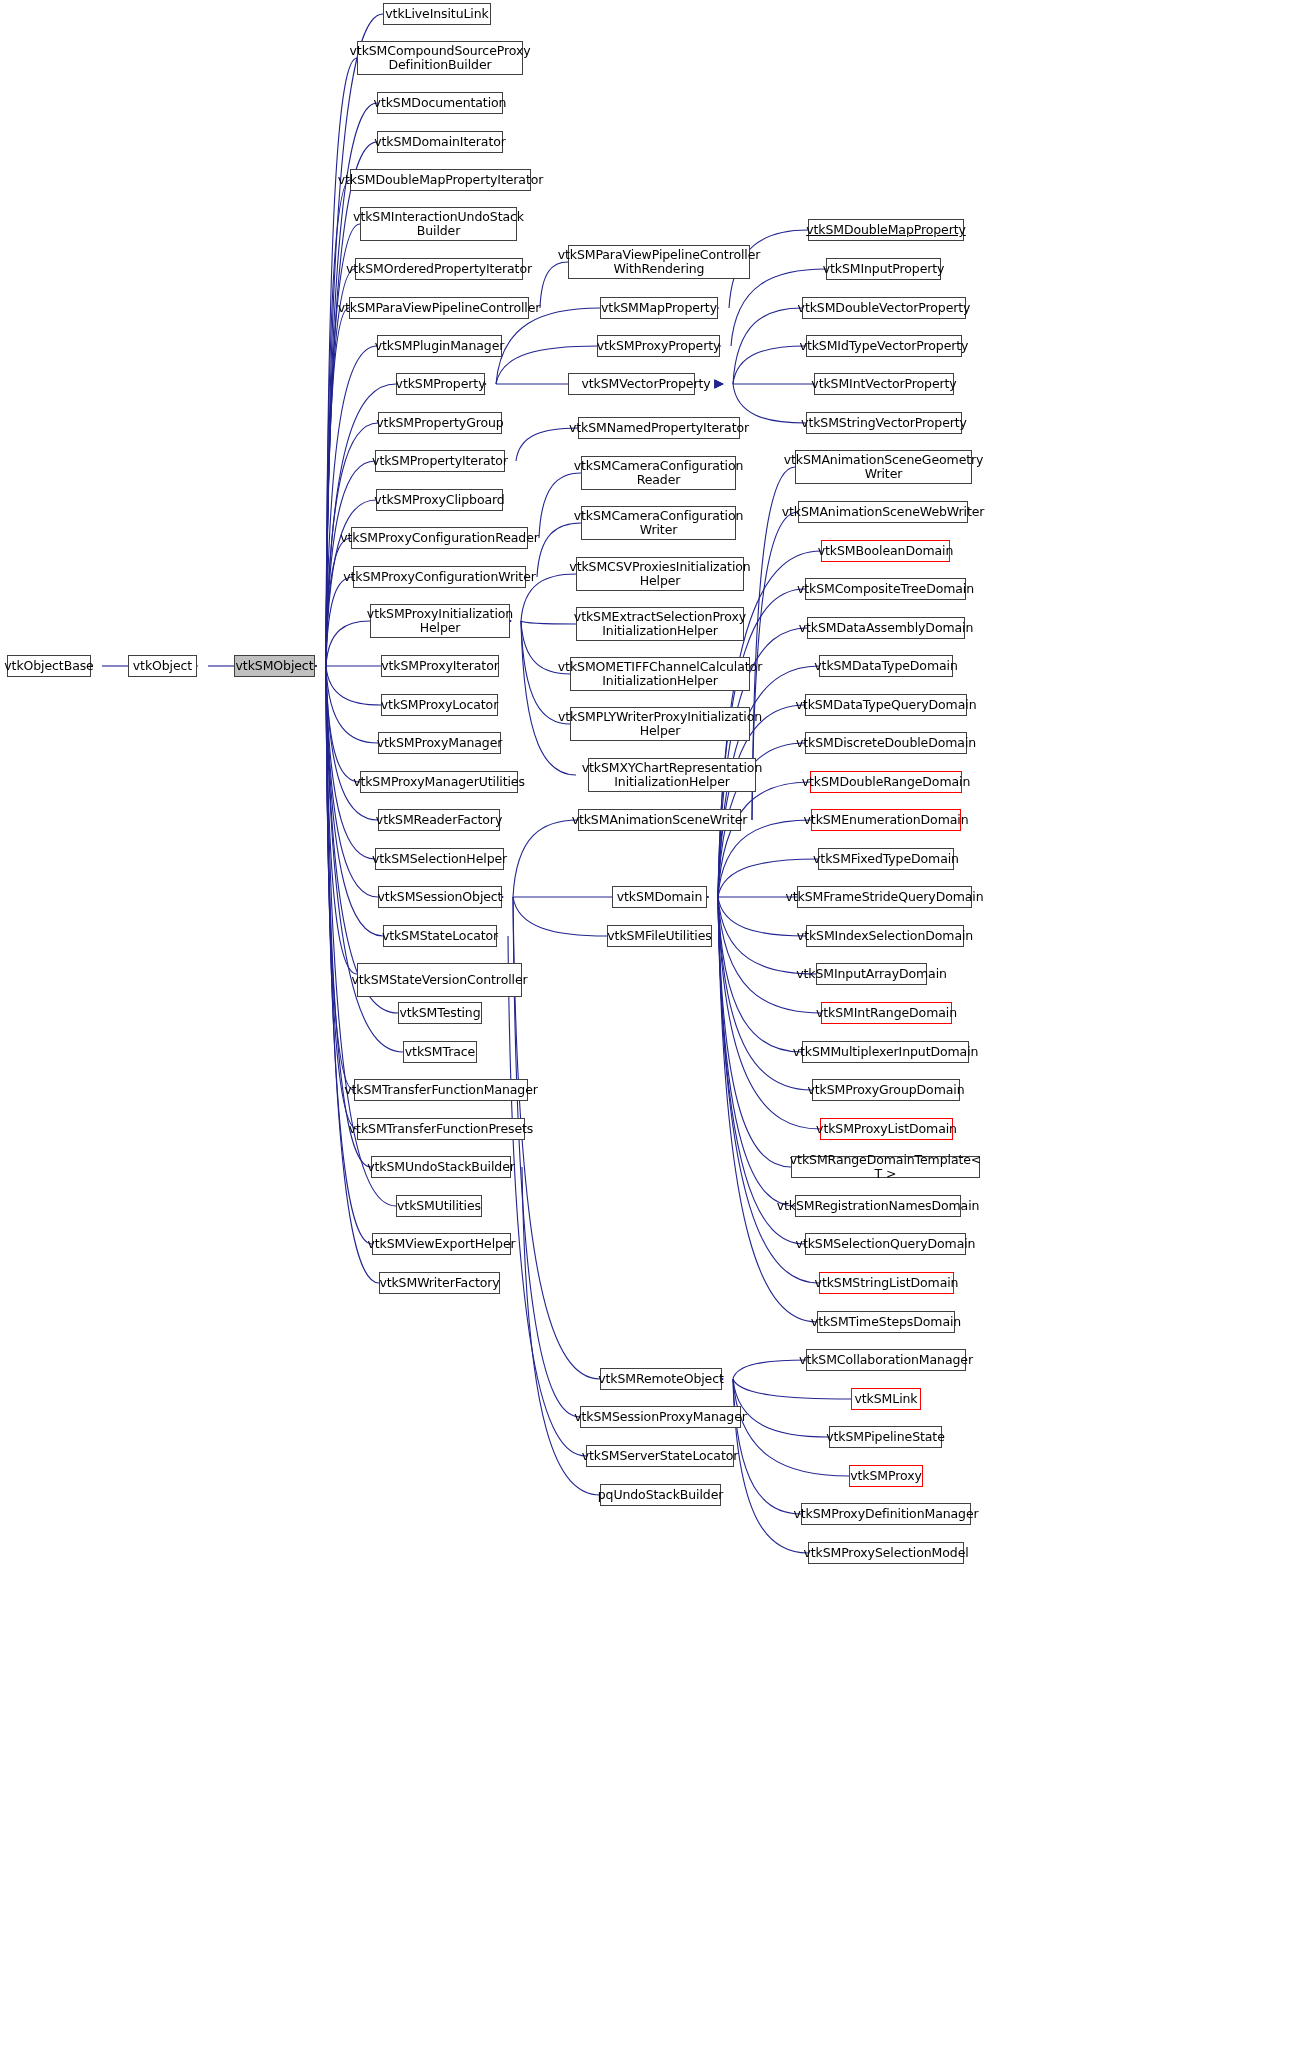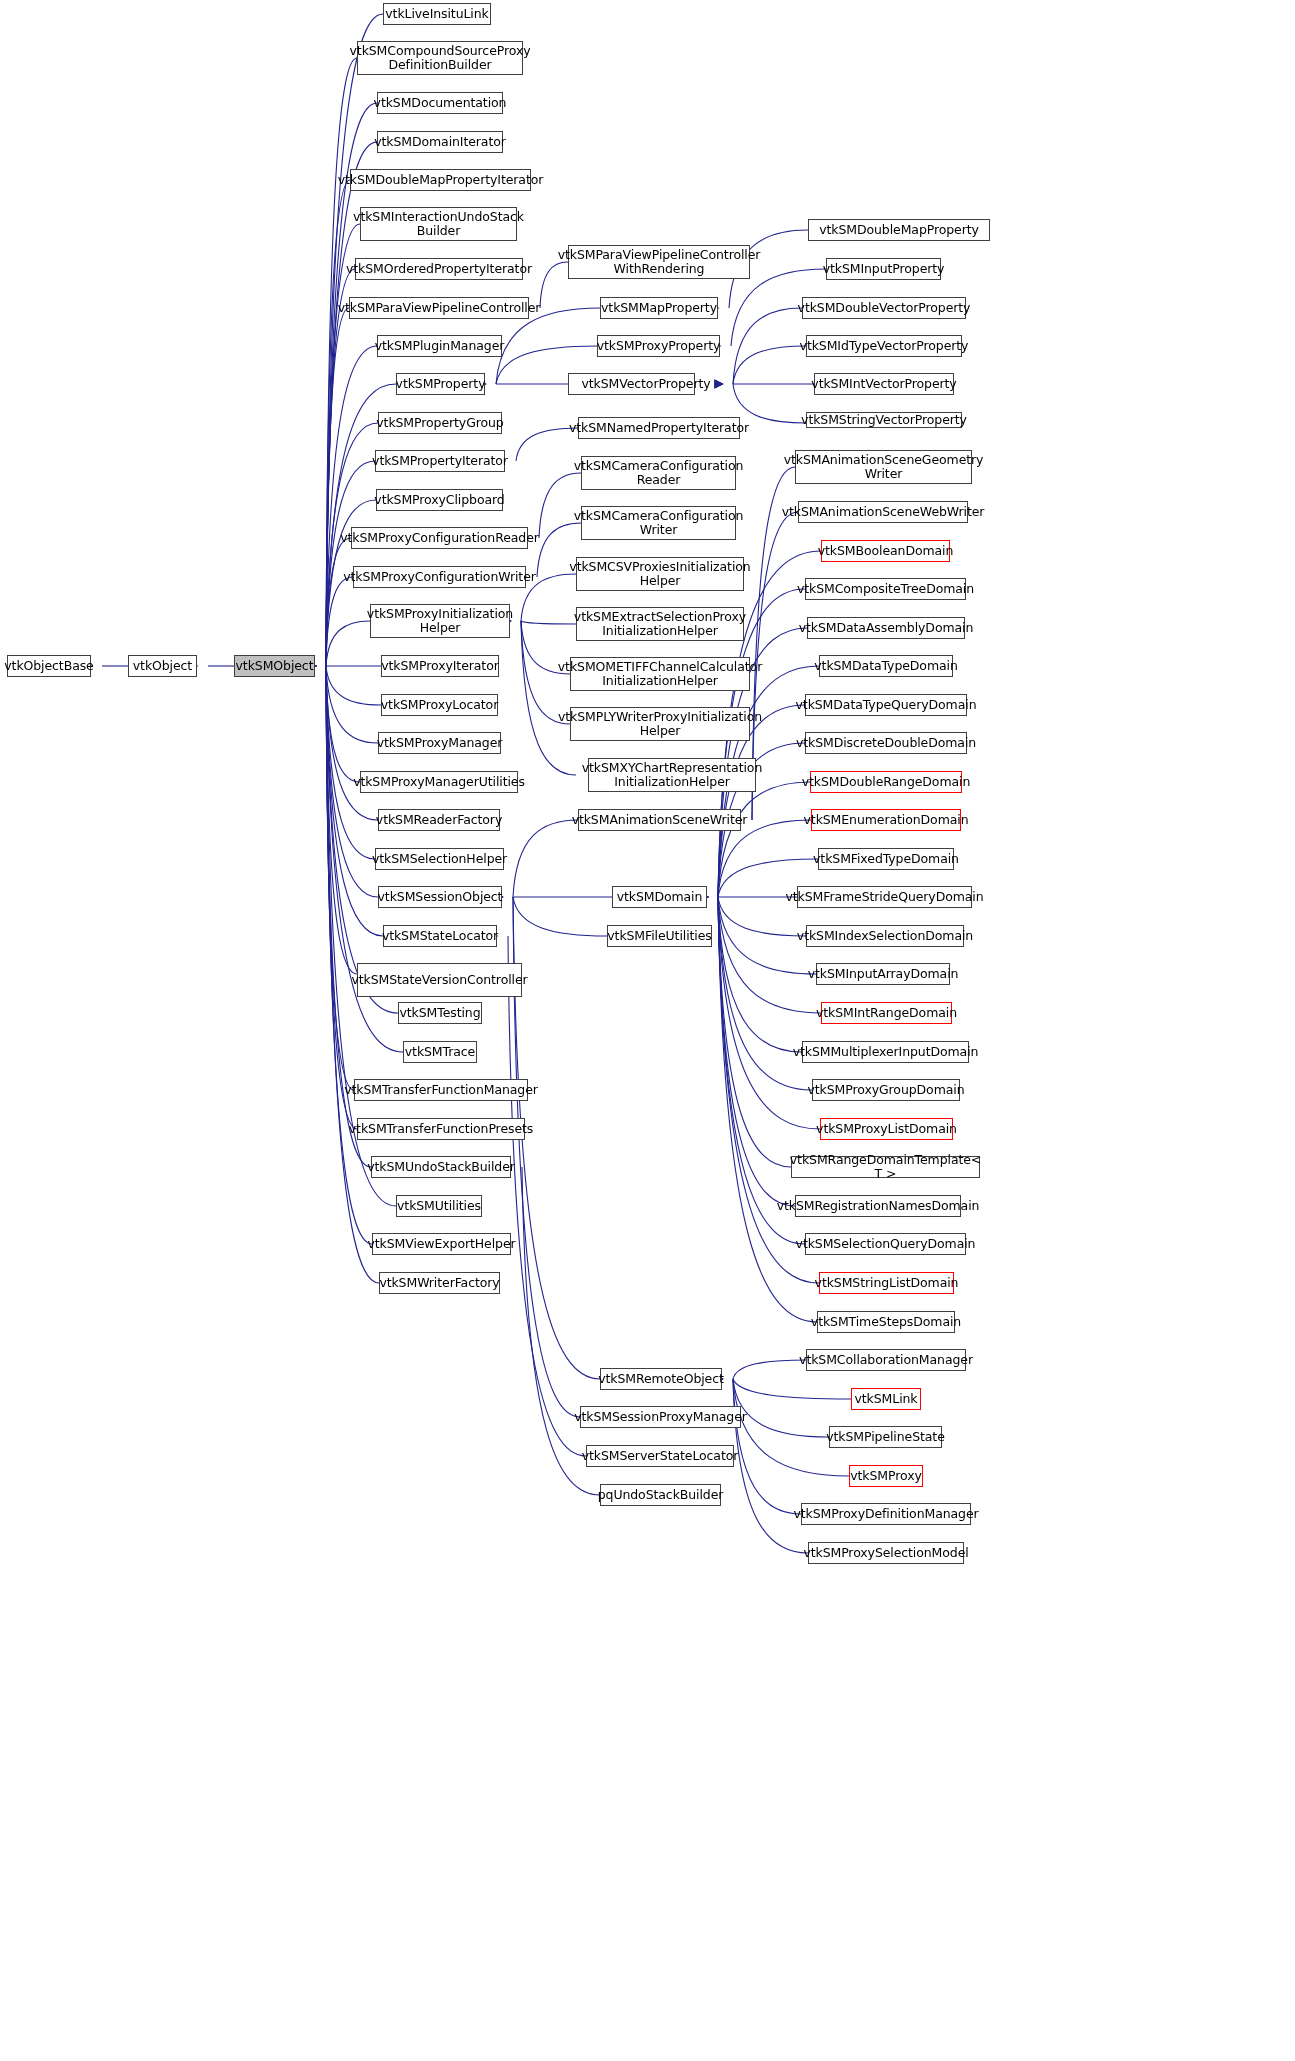--- a/index.html
+++ b/index.html
@@ -291,41 +291,41 @@
 Helper</span></div>
       <div class="node" style="left: 576px; top: 758px; width: 168px; height: 34px; margin-left: 12px;"><span>vtkSMXYChartRepresentation
 InitializationHelper</span></div>
       <div class="node" style="left: 578px; top: 809px; width: 163px; height: 22px;"><span>vtkSMAnimationSceneWriter</span></div>
       <div class="node" style="left: 612px; top: 886px; width: 95px; height: 22px; align-items: center;"><span>vtkSMDomain</span></div>
       <div class="node" style="left: 607px; top: 925px; width: 105px; height: 22px;"><span>vtkSMFileUtilities</span></div>
       <div class="node" style="left: 600px; top: 1368px; width: 122px; height: 22px;"><span>vtkSMRemoteObject</span></div>
       <div class="node" style="left: 580px; top: 1406px; width: 161px; height: 22px; text-align: center;"><span>vtkSMSessionProxyManager</span></div>
       <div class="node" style="left: 586px; top: 1445px; width: 148px; height: 22px;"><span>vtkSMServerStateLocator</span></div>
       <div class="node" style="left: 600px; top: 1484px; width: 121px; height: 22px;"><span>pqUndoStackBuilder</span></div>
-      <div class="node" style="left: 808px; top: 219px; width: 182px; height: 22px;"><span>vtkSMDoubleMapProperty</span></div>
+      <div class="node" style="left: 808px; top: 219px; width: 156px; height: 22px; text-decoration: underline;"><span>vtkSMDoubleMapProperty</span></div>
       <div class="node" style="left: 826px; top: 258px; width: 115px; height: 22px;"><span>vtkSMInputProperty</span></div>
       <div class="node" style="left: 802px; top: 297px; width: 164px; height: 22px;"><span>vtkSMDoubleVectorProperty</span></div>
       <div class="node" style="left: 806px; top: 335px; width: 156px; height: 22px;"><span>vtkSMIdTypeVectorProperty</span></div>
       <div class="node" style="left: 814px; top: 373px; width: 140px; height: 22px;"><span>vtkSMIntVectorProperty</span></div>
-      <div class="node" style="left: 806px; top: 412px; width: 156px; height: 16px;"><span>vtkSMStringVectorProperty</span></div>
+      <div class="node" style="left: 806px; top: 412px; width: 156px; height: 22px;"><span>vtkSMStringVectorProperty</span></div>
       <div class="node" style="left: 795px; top: 450px; width: 177px; height: 34px;"><span>vtkSMAnimationSceneGeometry
 Writer</span></div>
       <div class="node" style="left: 798px; top: 501px; width: 170px; height: 22px;"><span>vtkSMAnimationSceneWebWriter</span></div>
       <div class="node red" style="left: 821px; top: 540px; width: 129px; height: 22px;"><span>vtkSMBooleanDomain</span></div>
       <div class="node" style="left: 805px; top: 578px; width: 161px; height: 22px;"><span>vtkSMCompositeTreeDomain</span></div>
       <div class="node" style="left: 807px; top: 617px; width: 158px; height: 22px;"><span>vtkSMDataAssemblyDomain</span></div>
       <div class="node" style="left: 819px; top: 655px; width: 134px; height: 22px;"><span>vtkSMDataTypeDomain</span></div>
       <div class="node" style="left: 805px; top: 694px; width: 162px; height: 22px;"><span>vtkSMDataTypeQueryDomain</span></div>
       <div class="node" style="left: 805px; top: 732px; width: 162px; height: 22px;"><span>vtkSMDiscreteDoubleDomain</span></div>
       <div class="node red" style="left: 810px; top: 771px; width: 152px; height: 22px;"><span>vtkSMDoubleRangeDomain</span></div>
       <div class="node red" style="left: 811px; top: 809px; width: 150px; height: 22px;"><span>vtkSMEnumerationDomain</span></div>
       <div class="node" style="left: 818px; top: 848px; width: 136px; height: 22px;"><span>vtkSMFixedTypeDomain</span></div>
       <div class="node" style="left: 797px; top: 886px; width: 175px; height: 22px;"><span>vtkSMFrameStrideQueryDomain</span></div>
       <div class="node" style="left: 806px; top: 925px; width: 158px; height: 22px;"><span>vtkSMIndexSelectionDomain</span></div>
-      <div class="node" style="left: 816px; top: 963px; width: 134px; height: 22px;"><span>vtkSMInputArrayDomain</span></div>
+      <div class="node" style="left: 816px; top: 963px; width: 111px; height: 22px;"><span>vtkSMInputArrayDomain</span></div>
       <div class="node red" style="left: 821px; top: 1002px; width: 131px; height: 22px;"><span>vtkSMIntRangeDomain</span></div>
       <div class="node" style="left: 802px; top: 1041px; width: 167px; height: 22px;"><span>vtkSMMultiplexerInputDomain</span></div>
       <div class="node" style="left: 812px; top: 1079px; width: 148px; height: 22px;"><span>vtkSMProxyGroupDomain</span></div>
       <div class="node red" style="left: 820px; top: 1118px; width: 133px; height: 22px;"><span>vtkSMProxyListDomain</span></div>
       <div class="node" style="left: 791px; top: 1156px; width: 189px; height: 22px;"><span>vtkSMRangeDomainTemplate&lt; T &gt;</span></div>
       <div class="node" style="left: 795px; top: 1195px; width: 166px; height: 22px;"><span>vtkSMRegistrationNamesDomain</span></div>
       <div class="node" style="left: 805px; top: 1233px; width: 161px; height: 22px;"><span>vtkSMSelectionQueryDomain</span></div>
       <div class="node red" style="left: 819px; top: 1272px; width: 135px; height: 22px;"><span>vtkSMStringListDomain</span></div>
       <div class="node" style="left: 817px; top: 1311px; width: 138px; height: 22px;"><span>vtkSMTimeStepsDomain</span></div>
       <div class="node" style="left: 806px; top: 1349px; width: 160px; height: 22px;"><span>vtkSMCollaborationManager</span></div>

